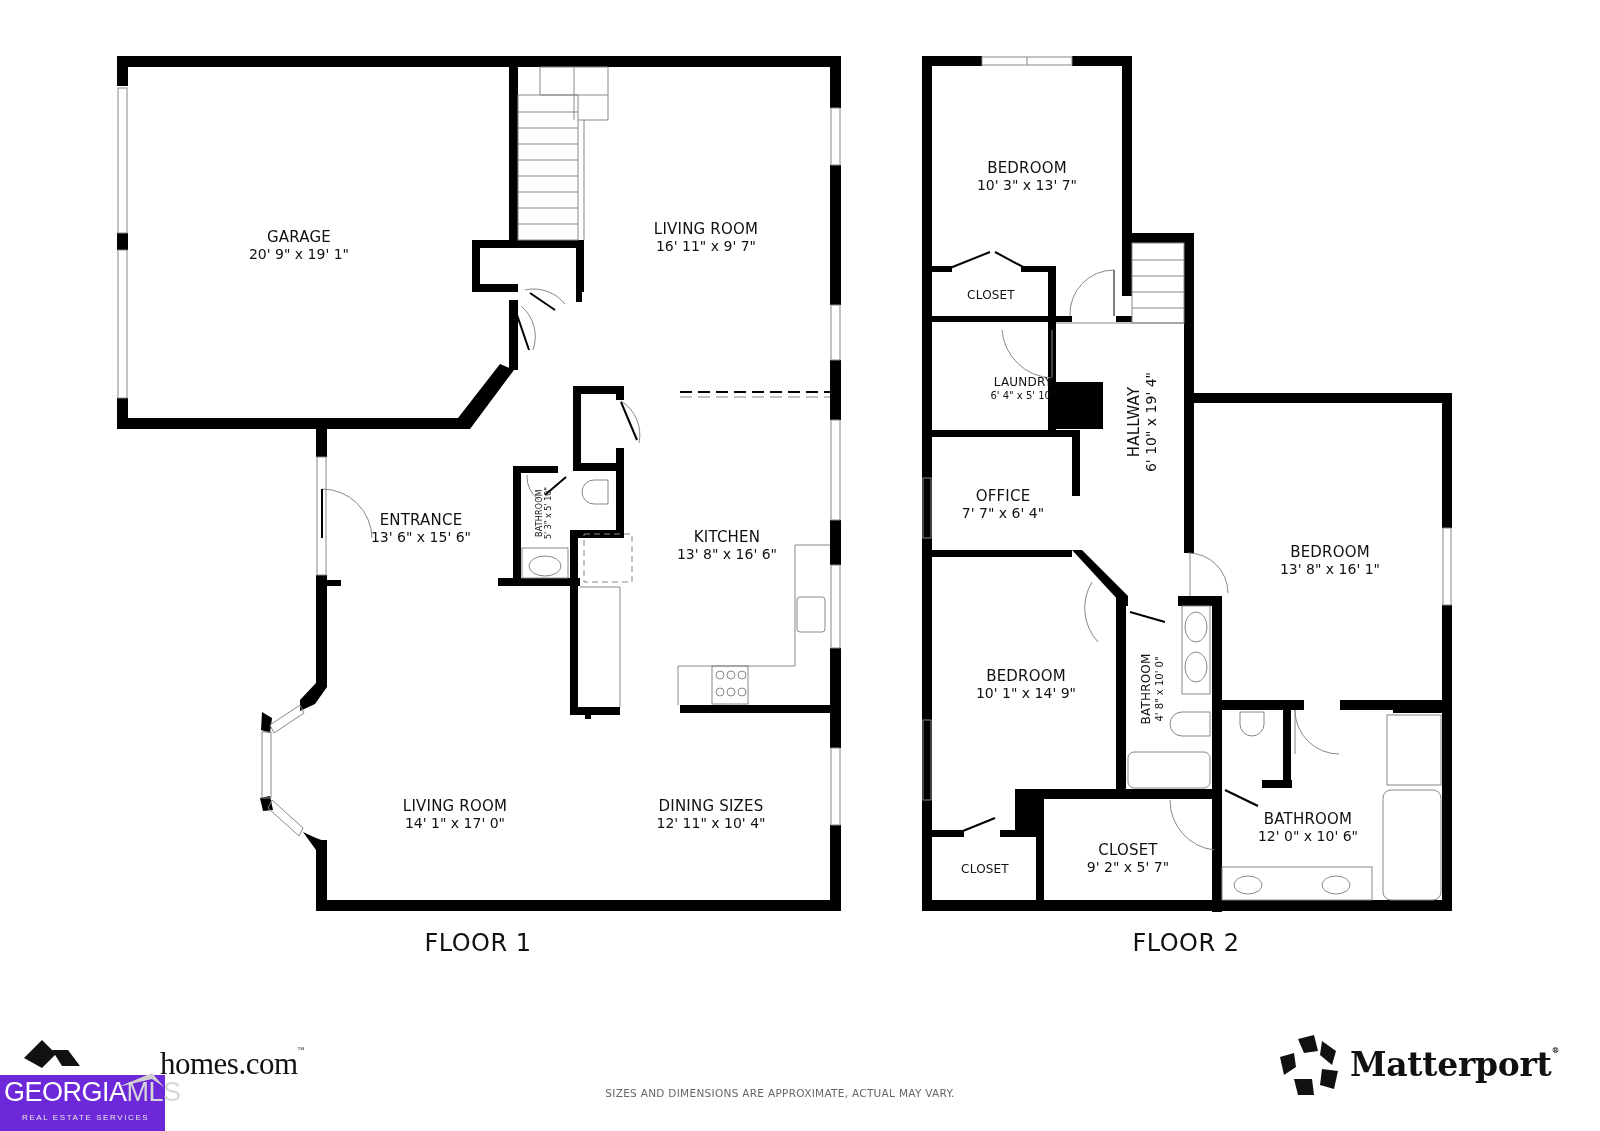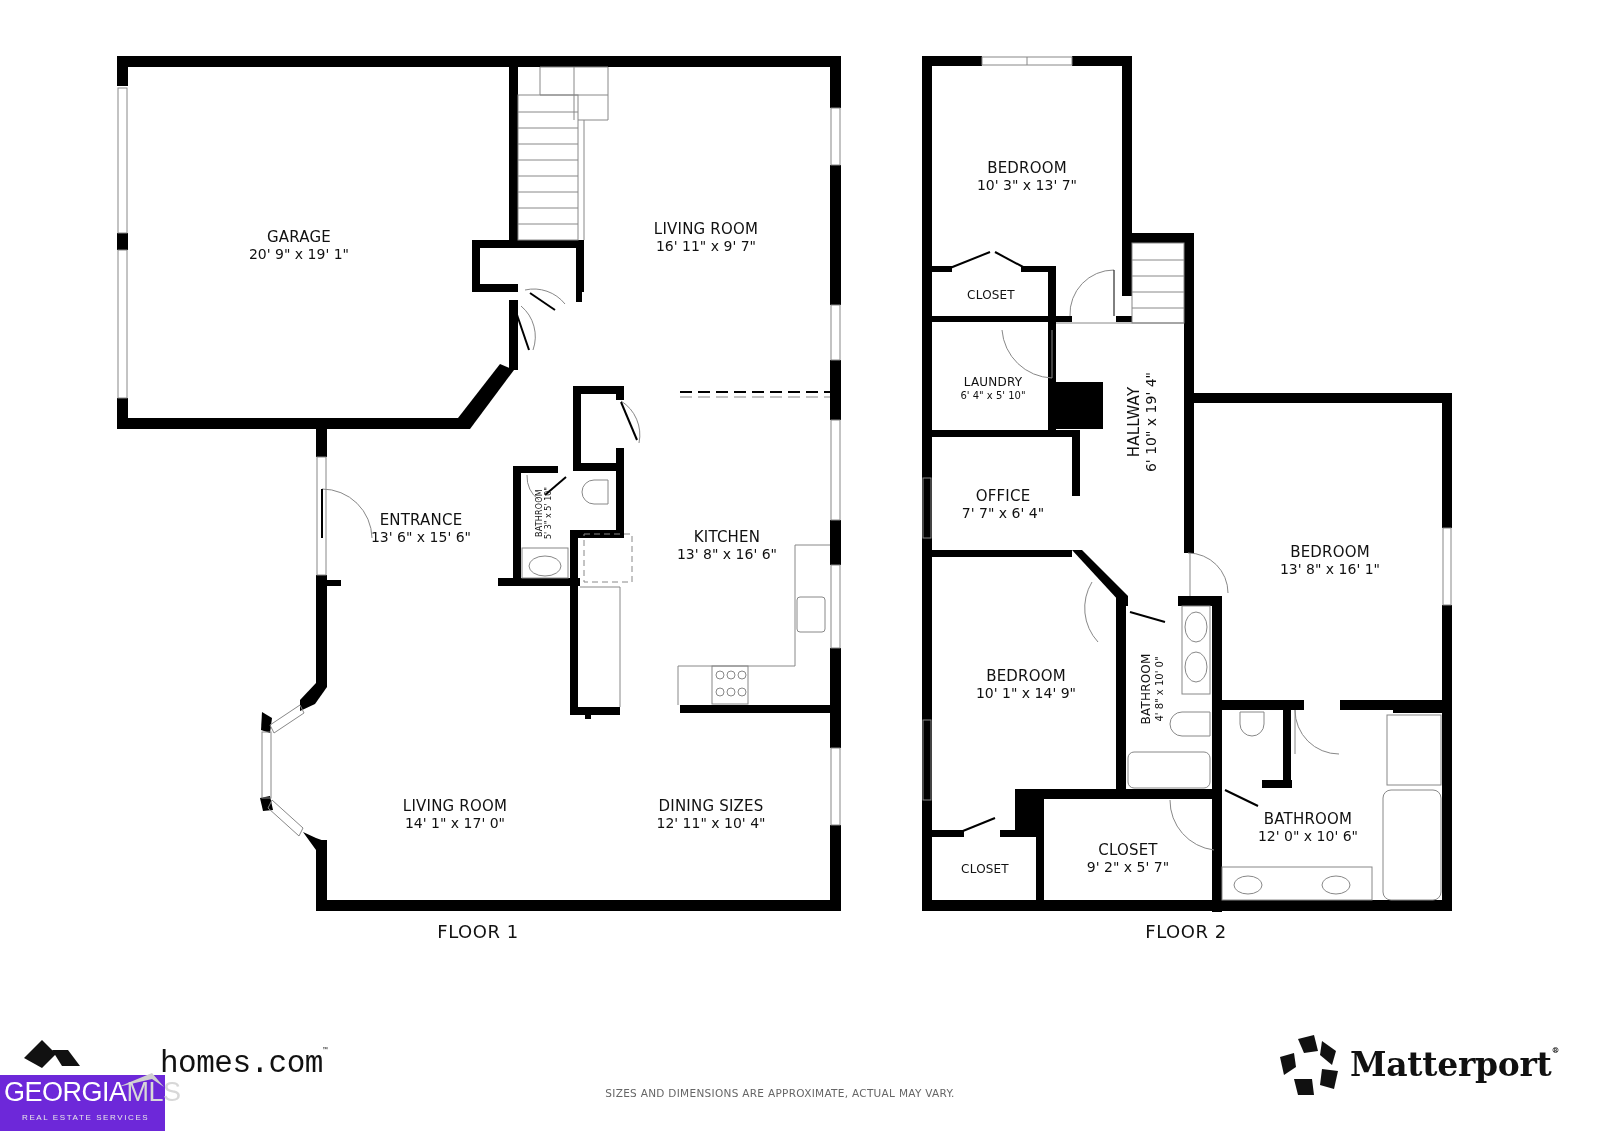--- a/index.html
+++ b/index.html
@@ -5,24 +5,24 @@
   html, body { margin: 0; padding: 0; background: #ffffff; }
   body { width: 1600px; height: 1131px; position: relative; overflow: hidden; font-family: "DejaVu Sans", sans-serif; }
   #plan { position: absolute; left: 0; top: 0; }
   .lbl { position: absolute; text-align: center; color: #111; white-space: nowrap; transform: translate(-50%, -50%); line-height: 1.15; }
   .lbl .n { font-size: 15px; letter-spacing: 0.2px; }
   .lbl .d { font-size: 14px; }
   .lbl.sm .n { font-size: 12px; }
   .lbl.sm .d { font-size: 10px; }
   .lbl.xs .n, .lbl.xs .d { font-size: 8px; }
   .lbl.rot { transform: translate(-50%, -50%) rotate(-90deg); }
-  .floor-title { position: absolute; font-size: 18px; color: #111; transform: translateX(-50%); letter-spacing: 0.5px; }
+  .floor-title { position: absolute; font-size: 24px; color: #111; transform: translateX(-50%); letter-spacing: 0.5px; margin-top: 8px; }
   .disclaimer { position: absolute; left: 780px; top: 1079px; transform: translateX(-50%); font-size: 10.5px; color: #666; letter-spacing: 0.3px; white-space: nowrap; margin-top: 8px; }
   .homes-logo { position: absolute; left: 22px; top: 1038px; }
-  .homes-text { position: absolute; left: 160px; top: 1046px; font-family: Liberation Mono, monospace; font-size: 31px; color: #111; letter-spacing: -0.5px; }
+  .homes-text { position: absolute; left: 160px; top: 1046px; font-family: Liberation Serif, serif; font-size: 31px; color: #111; letter-spacing: -0.5px; }
   .homes-tm { font-size: 7px; vertical-align: top; }
   .gmls { position: absolute; left: 0; top: 1075px; width: 165px; height: 56px; background: #6d28d9; color: #fff; }
   .gmls .t { position: absolute; left: 4px; top: 2px; font-size: 27px; letter-spacing: -0.5px; font-family: "Liberation Sans", sans-serif; }
   .gmls .t .mls { color: #d8d8d8; }
   .gmls .s { position: absolute; left: 22px; top: 38px; font-size: 8px; letter-spacing: 1.6px; color: #e8e8e8; font-family: Liberation Sans, sans-serif; }
   .mp-logo { position: absolute; left: 1278px; top: 1035px; }
   .mp-text { position: absolute; left: 1350px; top: 1045px; font-family: "DejaVu Serif", serif; font-size: 33px; color: #111; letter-spacing: -0.3px; font-weight: bold; }
   .mp-reg { font-size: 8px; vertical-align: top; }
 </style>
 </head>
@@ -262,21 +262,21 @@
     <div class="d">12' 11" x 10' 4"</div>
   </div>
 
 <div class="lbl" style="left:1027px;top:177px">
     <div class="n">BEDROOM</div>
     <div class="d">10' 3" x 13' 7"</div>
   </div>
 <div class="lbl sm" style="left:991px;top:296px">
     <div class="n">CLOSET</div>
   </div>
-<div class="lbl sm" style="left:993px;top:389px">
+<div class="lbl sm" style="left:1023px;top:389px">
     <div class="n">LAUNDRY</div>
     <div class="d">6' 4" x 5' 10"</div>
   </div>
 <div class="lbl rot" style="left:1143px;top:422px">
     <div class="n">HALLWAY</div>
     <div class="d">6' 10" x 19' 4"</div>
   </div>
 <div class="lbl" style="left:1003px;top:505px">
     <div class="n">OFFICE</div>
     <div class="d">7' 7" x 6' 4"</div>

